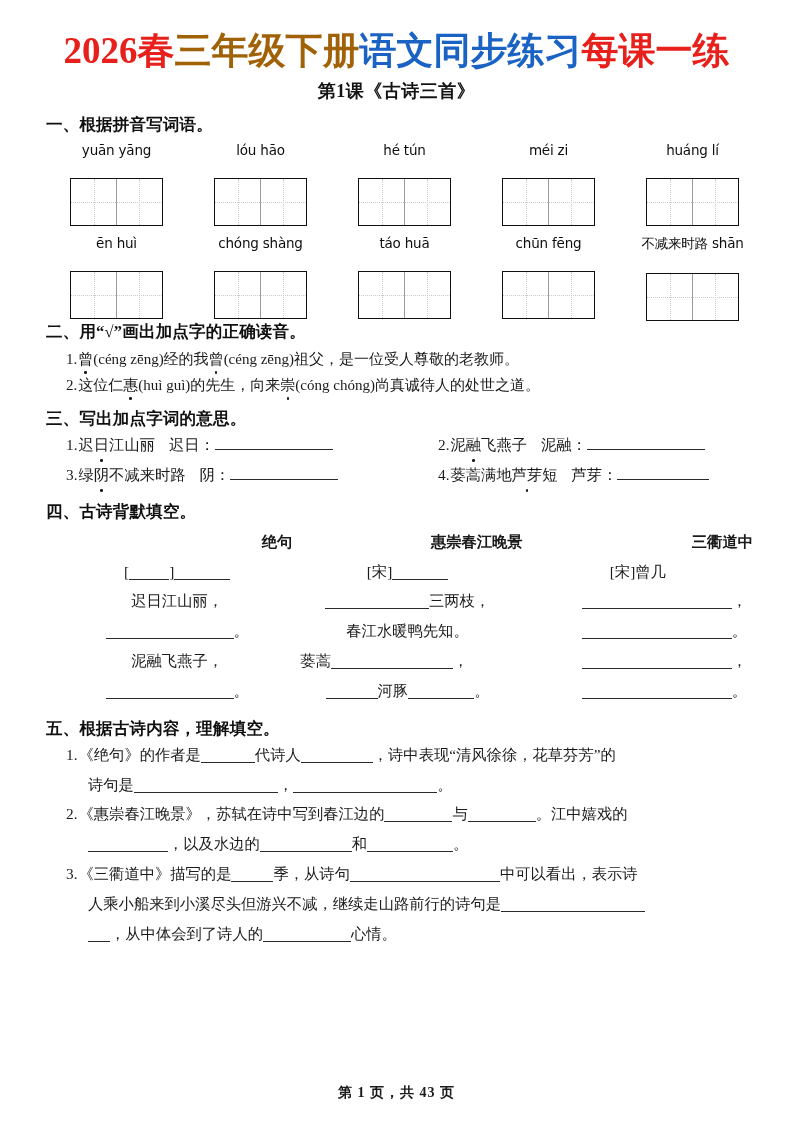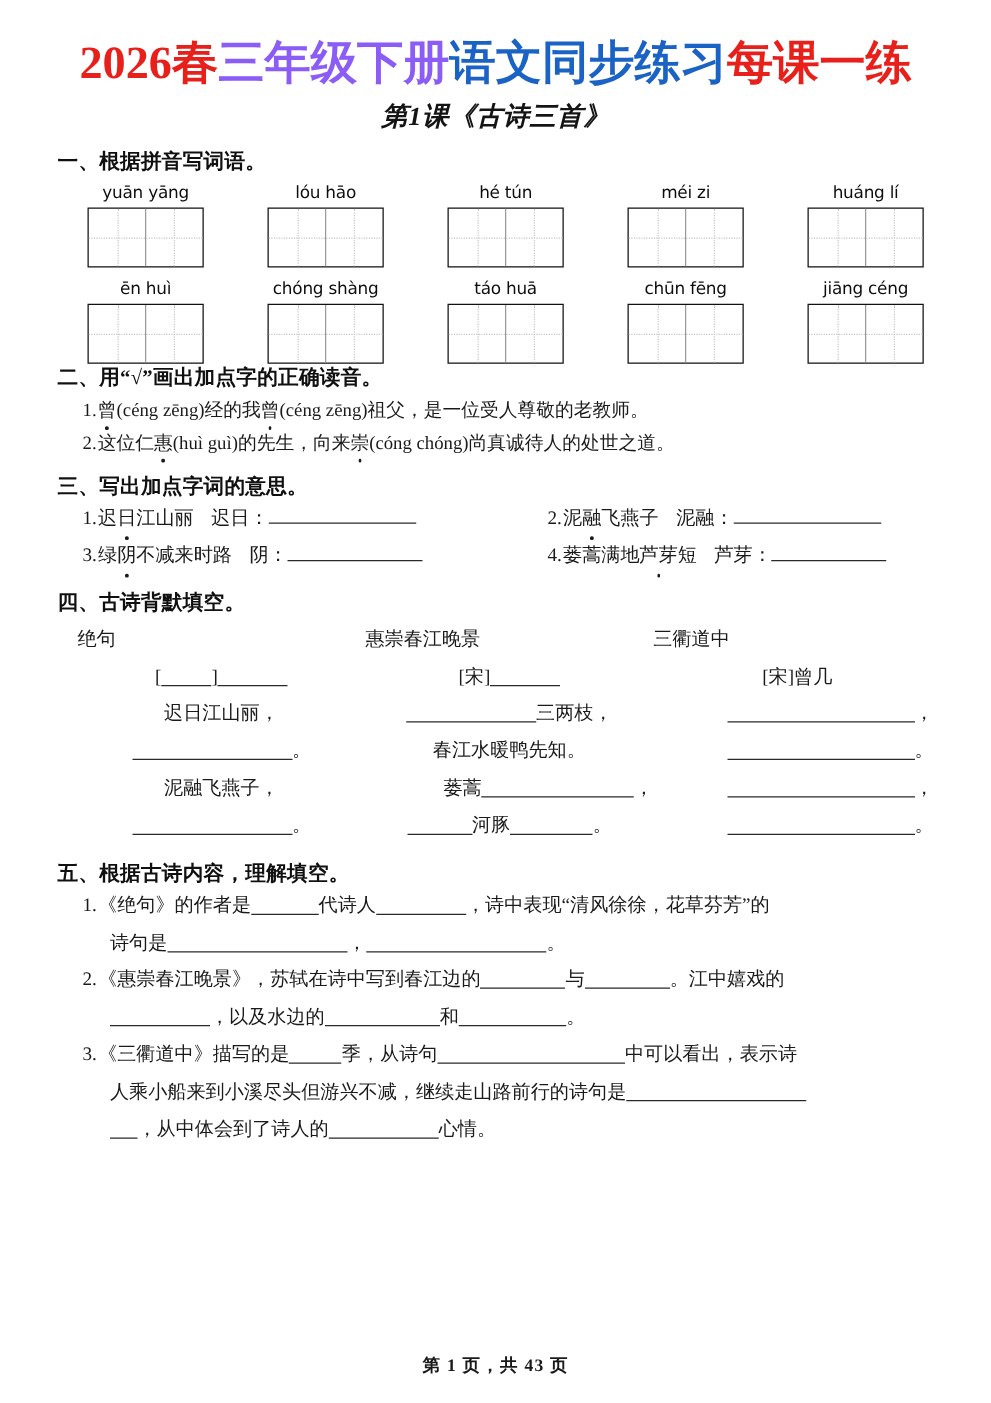--- a/index.html
+++ b/index.html
@@ -30,30 +30,29 @@
   }
   .main-title {
     font-family: "Liberation Serif", "DejaVu Serif", serif;
     font-size: 37px;
     font-weight: bold;
     letter-spacing: 0px;
     white-space: nowrap;
     line-height: 1.15;
   }
   .main-title .seg-red { color: #e8201c; }
-  .main-title .seg-black { color: #8b5cf6; }
+  .main-title .seg-black { color: #a16207; }
   .main-title .seg-blue { color: #1a63c4; }
 
   .sub-title {
-    font-size: 21px;
+    font-size: 18px;
     font-weight: bold;
     color: #141414;
     margin-top: 6px;
     letter-spacing: 0.5px;
-    font-style: italic;
   }
 
   
   .meta-row {
     margin: 17px 0 0 0;
     padding: 0 48px 0 62px;
     display: flex;
     font-size: 15.5px;
     color: #1a1a1a;
   }
@@ -83,20 +82,21 @@
     display: flex;
     padding-left: 62px;
     padding-right: 46px;
     justify-content: space-between;
   }
   .pinyin-cell {
     width: 109px;
     display: flex;
     flex-direction: column;
     align-items: center;
+    gap: 16px;
   }
   .pinyin-text {
     font-family: "DejaVu Sans", "Liberation Sans", sans-serif;
     font-size: 13.5px;
     color: #0d0d0d;
     white-space: nowrap;
     margin-bottom: 4px;
     letter-spacing: -0.2px;
   }
   .tzg {
@@ -191,24 +191,24 @@
     padding-left: 62px;
     padding-right: 40px;
   }
   .poem-col {
     width: 232px;
     font-size: 15.3px;
     line-height: 1.95;
     color: #1a1a1a;
     white-space: nowrap;
   }
-  .poem-col .pc-title { text-align: left; }
+  .poem-col .pc-title { text-align: right; font-weight: bold; }
   .poem-col .pc-author { text-align: center; }
   .poem-col .pc-line { text-align: center; }
-  .poem-col .pc-line.lead { text-align: right; padding-left: 8px; }
+  .poem-col .pc-line.lead { text-align: left; padding-left: 8px; }
   .poem-col .pc-line.rightward { text-align: right; padding-right: 6px; }
 
   
   .s5-item {
     font-size: 15.3px;
     line-height: 1.95;
     padding-left: 66px;
     padding-right: 42px;
     white-space: nowrap;
   }
@@ -322,21 +322,21 @@
       <div class="pinyin-cell">
         <div class="pinyin-text">chūn fēng</div>
         <div class="tzg">
             <span class="mid-v"></span>
             <span class="dot-h"></span>
             <span class="dot-v left"></span>
             <span class="dot-v right"></span>
           </div>
       </div>
       <div class="pinyin-cell">
-        <div class="pinyin-text">jiāng céng</div>
+        <div class="pinyin-text">不减来时路 shān</div>
         <div class="tzg">
             <span class="mid-v"></span>
             <span class="dot-h"></span>
             <span class="dot-v left"></span>
             <span class="dot-v right"></span>
           </div>
       </div>
     </div>
   </div>
 

